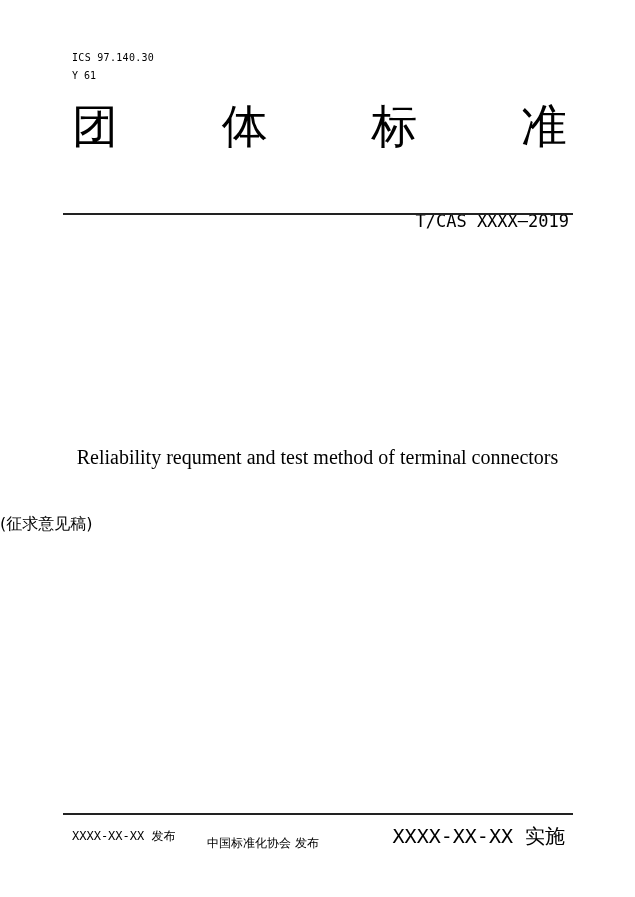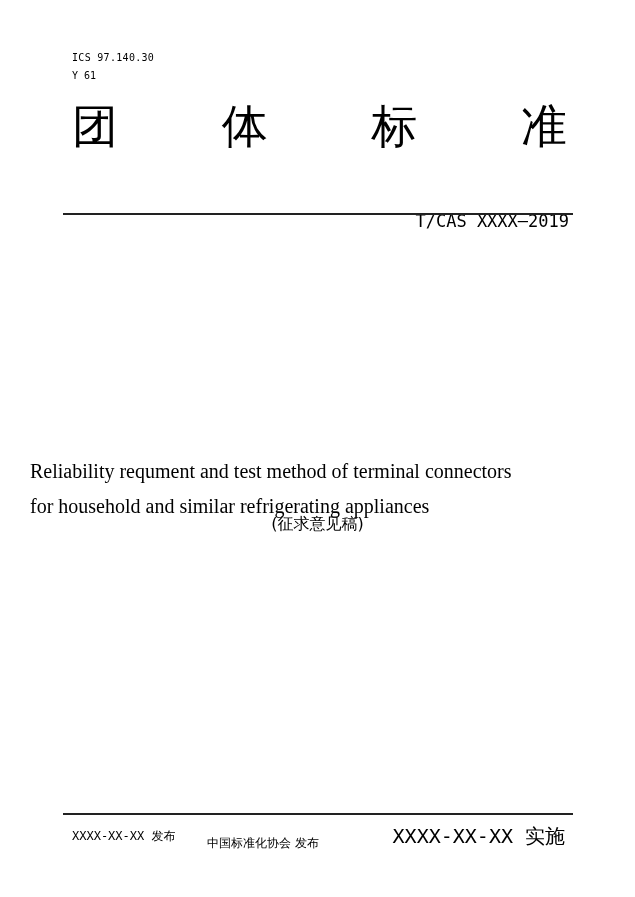--- a/index.html
+++ b/index.html
@@ -18,24 +18,24 @@
       font-size: 46px; line-height: 56px;
     }
     #std-no { right: 66px; top: 176px; font-size: 17px; line-height: 18px; }
     .rule { height: 0; border-top: 2px solid #222; }
     #rule-top { left: 63px; top: 213px; width: 510px; }
     #zh-title {
       left: 40px; top: 356px; width: 555px; text-align: center;
       font-size: 25px; line-height: 34px;
     }
     #en-title {
-      left: 30px; top: 440px; width: 575px; 
-      font-size: 20px; line-height: 35px; margin-top: 14px;
+      left: 30px; top: 440px; width: 575px; text-align: center;
+      font-size: 20px; line-height: 35px;
     }
-    #draft { left: 0; top: 513px; width: 635px; text-align: center; font-size: 16px; line-height: 22px; }
+    #draft { left: 0; top: 513px; width: 635px; font-size: 16px; line-height: 22px; }
     #pub-date { left: 72px; top: 790px; font-size: 12px; line-height: 20px; }
     #impl-date { right: 70px; top: 790px; font-size: 20px; line-height: 20px; }
     #rule-bottom { left: 63px; top: 813px; width: 510px; }
     #publisher { left: 0; top: 832px; width: 526px; text-align: center; font-size: 12px; line-height: 22px; }
   </style>
 </head>
 <body>
 
 <div class="abs mono" id="ics">ICS 97.140.30</div>
 <div class="abs mono" id="cls">Y 61</div>
@@ -48,21 +48,20 @@
 </div>
 
 <div class="abs mono" id="std-no">T/CAS XXXX—2019</div>
 <div class="abs rule" id="rule-top"></div>
 
 <div class="abs" id="zh-title">
 </div>
 
 <div class="abs serif" id="en-title">
   <div>Reliability requment and test method of terminal connectors</div>
-  <div>for household and similar refrigerating appliances</div>
 </div>
 
 <div class="abs" id="draft">(征求意见稿)</div>
 
 <div class="abs mono" id="pub-date">XXXX-XX-XX 发布</div>
 <div class="abs mono" id="impl-date">XXXX-XX-XX 实施</div>
 <div class="abs rule" id="rule-bottom"></div>
 
 <div class="abs" id="publisher">中国标准化协会  发布</div>
 

